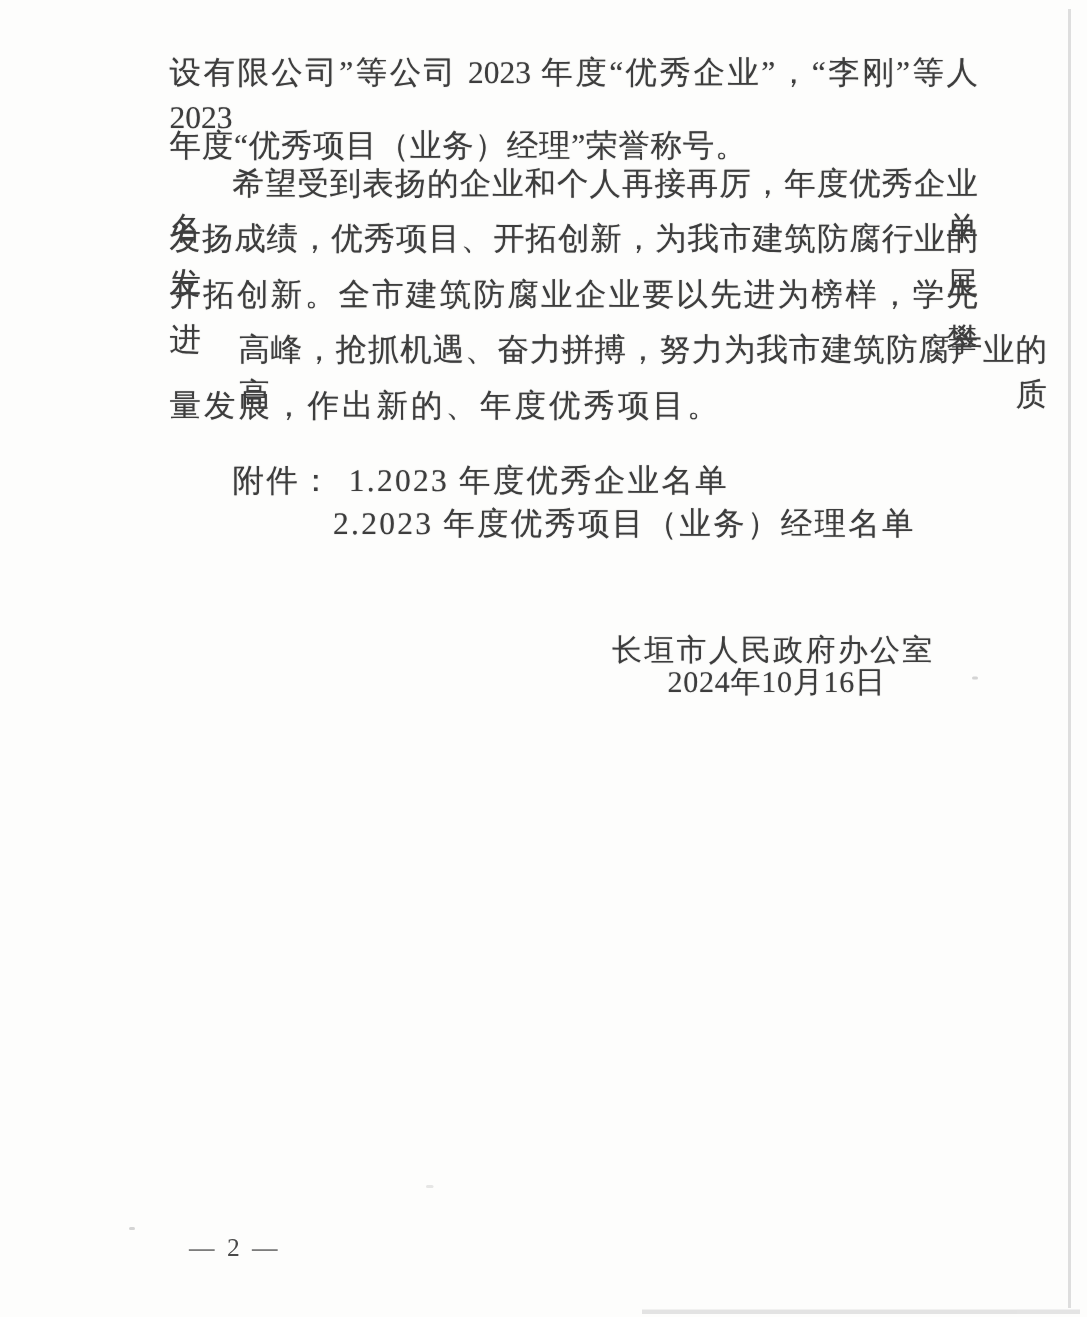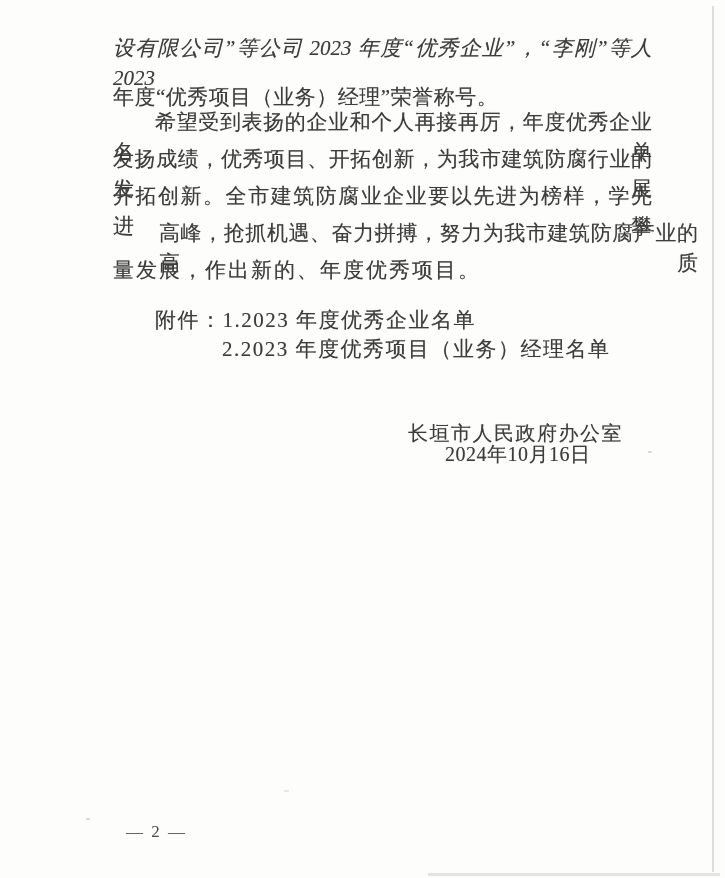--- a/index.html
+++ b/index.html
@@ -30,37 +30,37 @@
     line-height: 30px;
     letter-spacing: 0.5px;
     white-space: nowrap;
   }
   .just {
     white-space: normal;
     text-align: justify;
     text-align-last: justify;
     letter-spacing: 0;
   }
-  .l1 { top: 33px; font-style: italic; }
+  .l1 { top: 33px; }
   .l2 { top: 82px; }
   .l3 { top: 107px; text-indent: 2em; }
   .l4 { top: 144px; }
   .l5 { top: 181px; }
   .l6 { top: 218px; margin-left: 46px; }
   .l7 { top: 255px; letter-spacing: 2px; }
   .attach-line {
     position: absolute;
     font-size: 21px;
     line-height: 30px;
     letter-spacing: 1.5px;
     white-space: nowrap;
   }
   .a1 { top: 305px; left: 155px; }
   .a2 { top: 334px; left: 222px; text-align: right; }
-  .attach-label { margin-right: 0; }
+  .attach-label { margin-right: 10px; }
   .sig-org {
     position: absolute;
     top: 420px;
     left: 408px;
     font-size: 20px;
     letter-spacing: 1.5px;
     white-space: nowrap;
   }
   .sig-date {
     position: absolute;

